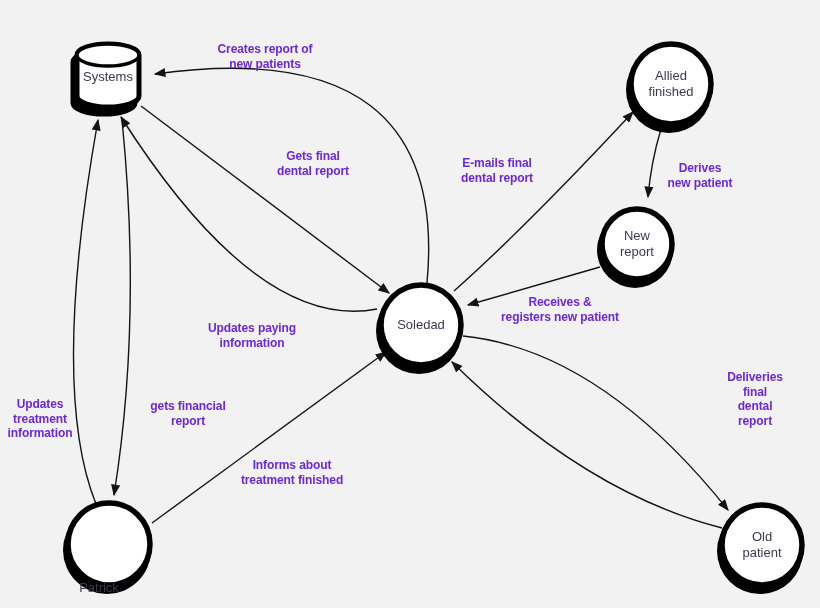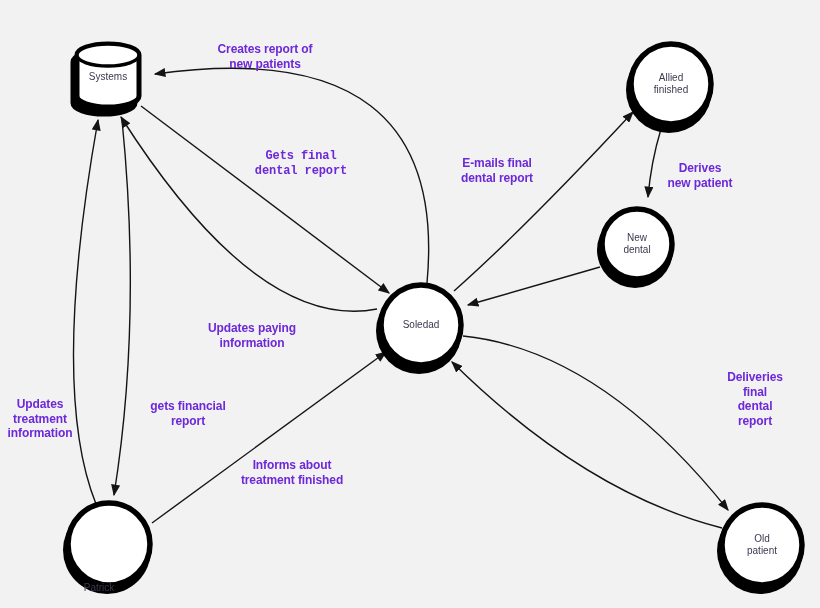--- a/index.html
+++ b/index.html
@@ -18,21 +18,21 @@
     font-weight:700;
     color:#6d28d9;
     text-align:center;
     line-height:1.22;
     white-space:pre-line;
     letter-spacing:-0.1px;
   }
   .nlabel{
     position:absolute;
     transform:translate(-50%,-50%);
-    font-size:10px;
+    font-size:13px;
     font-weight:400;
     color:#3a3a50;
     text-align:center;
     line-height:1.2;
     white-space:pre-line;
   }
 </style>
 </head>
 <body>
 
@@ -78,34 +78,36 @@
       <circle cx="421" cy="325" r="40" stroke-width="5.5"></circle>
       <circle cx="109" cy="544" r="41" stroke-width="5.5"></circle>
       <circle cx="762" cy="545" r="40" stroke-width="5.5"></circle>
     </g>
   </svg>
 
   <div class="nlabel" style="left:108px;top:77px;">Systems</div>
   <div class="nlabel" style="left:671px;top:84px;">Allied
 finished</div>
   <div class="nlabel" style="left:637px;top:244px;">New
-dental</div>
+report</div>
   <div class="nlabel" style="left:421px;top:325px;">Soledad</div>
   <div class="nlabel" style="left:99px;top:544px;margin-top:44px;">Patrick</div>
   <div class="nlabel" style="left:762px;top:545px;">Old
 patient</div>
 
   <div class="elabel" style="left:265px;top:57px;">Creates report of
 new patients</div>
-  <div class="elabel" style="left:301px;top:164px;font-family:Liberation Mono, monospace;">Gets final
+  <div class="elabel" style="left:313px;top:164px;">Gets final
 dental report</div>
   <div class="elabel" style="left:497px;top:171px;">E-mails final
 dental report</div>
   <div class="elabel" style="left:700px;top:176px;">Derives
 new patient</div>
+  <div class="elabel" style="left:560px;top:310px;">Receives &amp;
+registers new patient</div>
   <div class="elabel" style="left:252px;top:316px;margin-top:20px;">Updates paying
 information</div>
   <div class="elabel" style="left:40px;top:407px;margin-top:12px;">Updates
 treatment
 information</div>
   <div class="elabel" style="left:292px;top:473px;">Informs about
 treatment finished</div>
   <div class="elabel" style="left:188px;top:414px;">gets financial
 report</div>
   <div class="elabel" style="left:715px;top:399px;margin-left:40px;">Deliveries final

